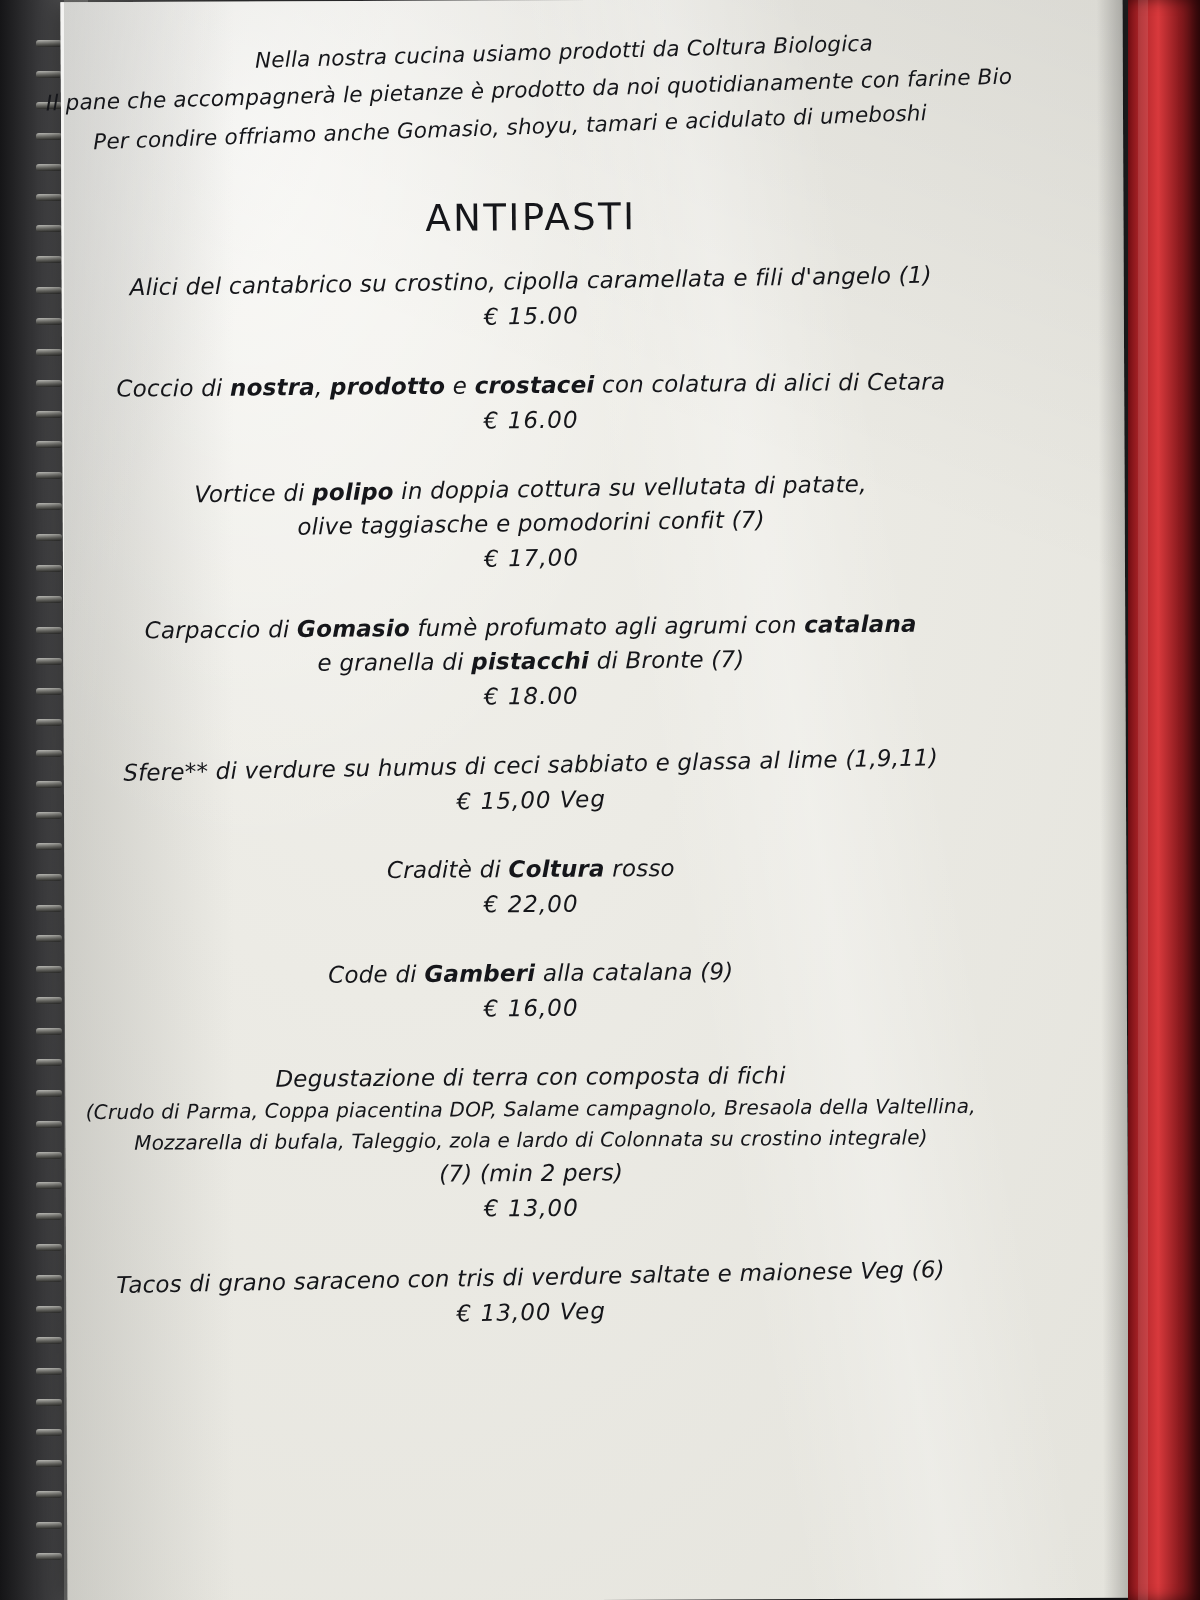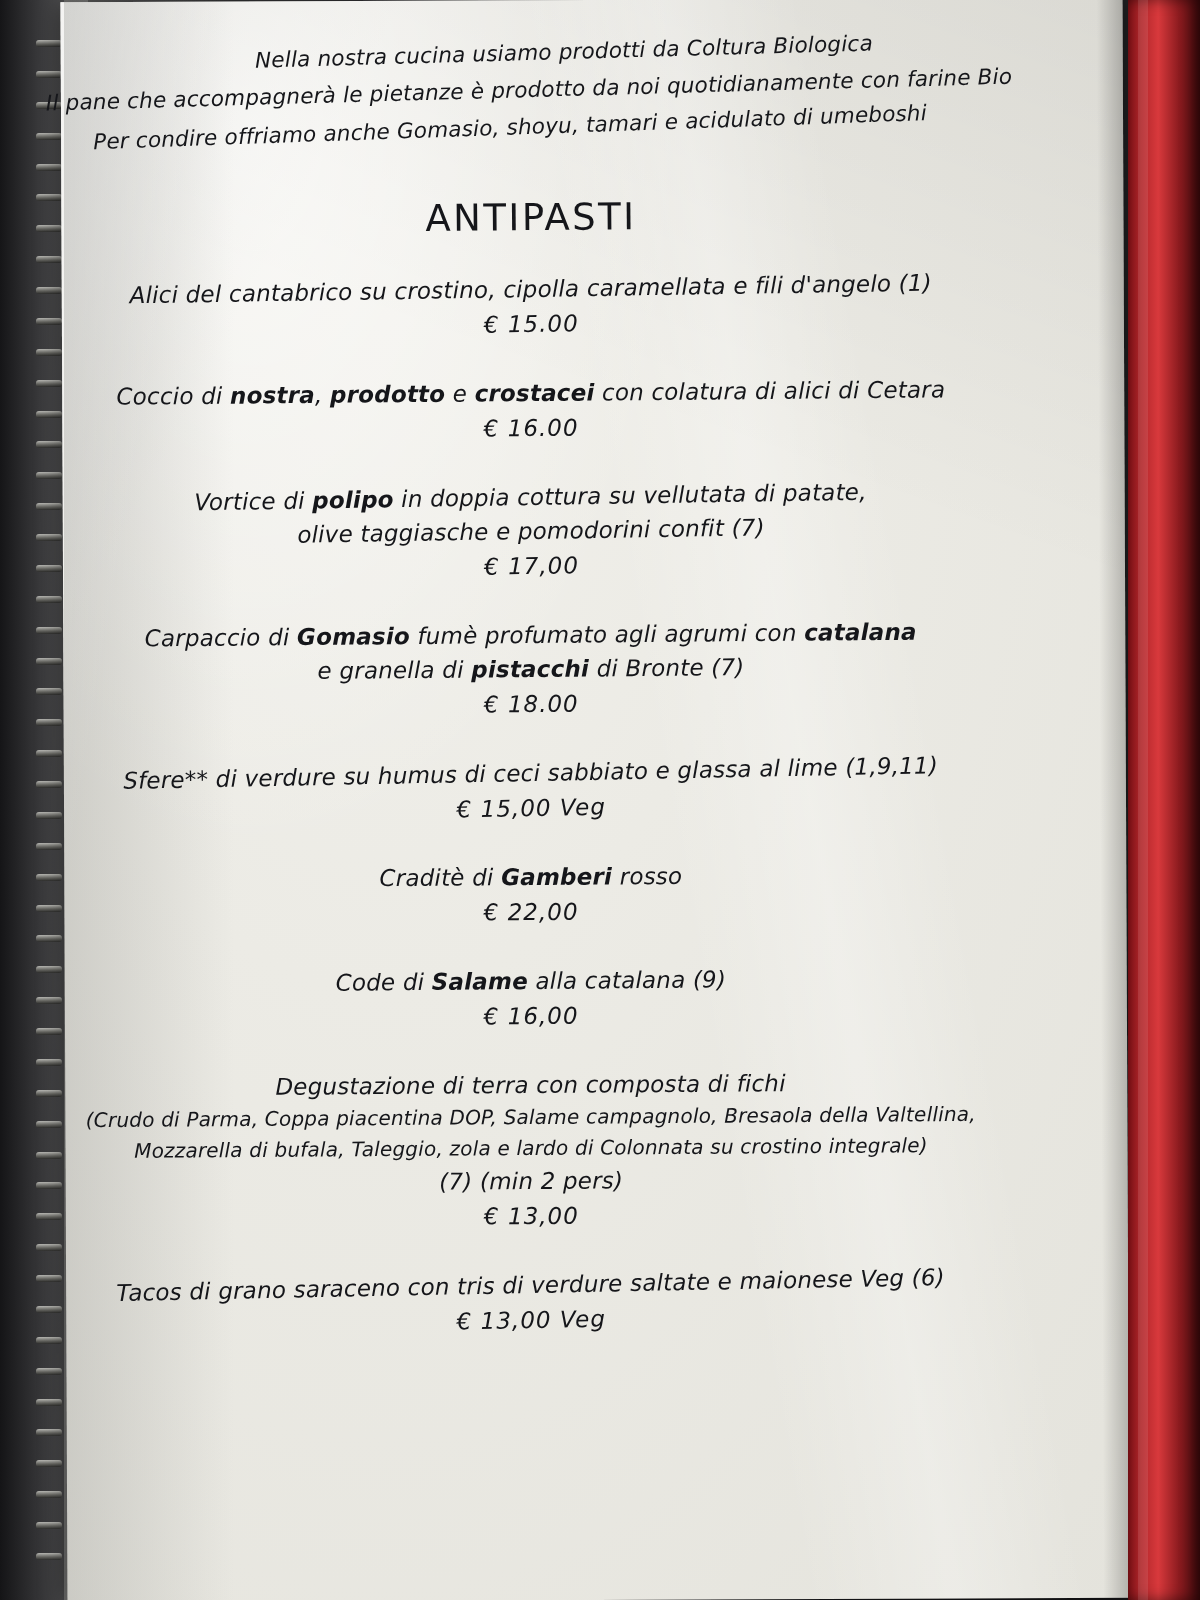--- a/index.html
+++ b/index.html
@@ -143,21 +143,21 @@
     width: 982px;
     text-align: center;
     font-size: 37px;
     letter-spacing: 2.5px;
     font-style: normal;
     transform: rotate(-0.5deg);
   }
 
   .items {
     position: absolute;
-    top: 272px;
+    top: 264px;
     left: 0;
     width: 982px;
   }
   .item {
     text-align: center;
     margin-bottom: 26px;
   }
   .item .line {
     font-size: 23px;
     line-height: 34px;
@@ -298,28 +298,28 @@
       <div class="spacer-sm"></div>
 
       <div class="item tilt3">
         <div class="line hand">Sfere** di verdure su humus di ceci sabbiato e glassa al lime  (1,9,11)</div>
         <div class="price hand">€ 15,00  Veg</div>
       </div>
 
       <div class="spacer-sm"></div>
 
       <div class="item tilt4">
-        <div class="line hand">Craditè di <b>Gamberi</b> rosso</div>
+        <div class="line hand">Craditè di <b>Coltura</b> rosso</div>
         <div class="price hand">€ 22,00</div>
       </div>
 
       <div class="spacer-sm"></div>
 
       <div class="item tilt2">
-        <div class="line hand">Code di <b>Salame</b> alla catalana (9)</div>
+        <div class="line hand">Code di <b>Gamberi</b> alla catalana (9)</div>
         <div class="price hand">€ 16,00</div>
       </div>
 
       <div class="spacer-sm"></div>
 
       <div class="item tilt4">
         <div class="line hand">Degustazione di terra con composta di fichi</div>
         <div class="small hand">(Crudo di Parma, Coppa piacentina DOP, Salame campagnolo, Bresaola della Valtellina,</div>
         <div class="small hand">Mozzarella di bufala, Taleggio, zola e lardo di Colonnata su crostino integrale)</div>
         <div class="line hand">(7) (min 2 pers)</div>

